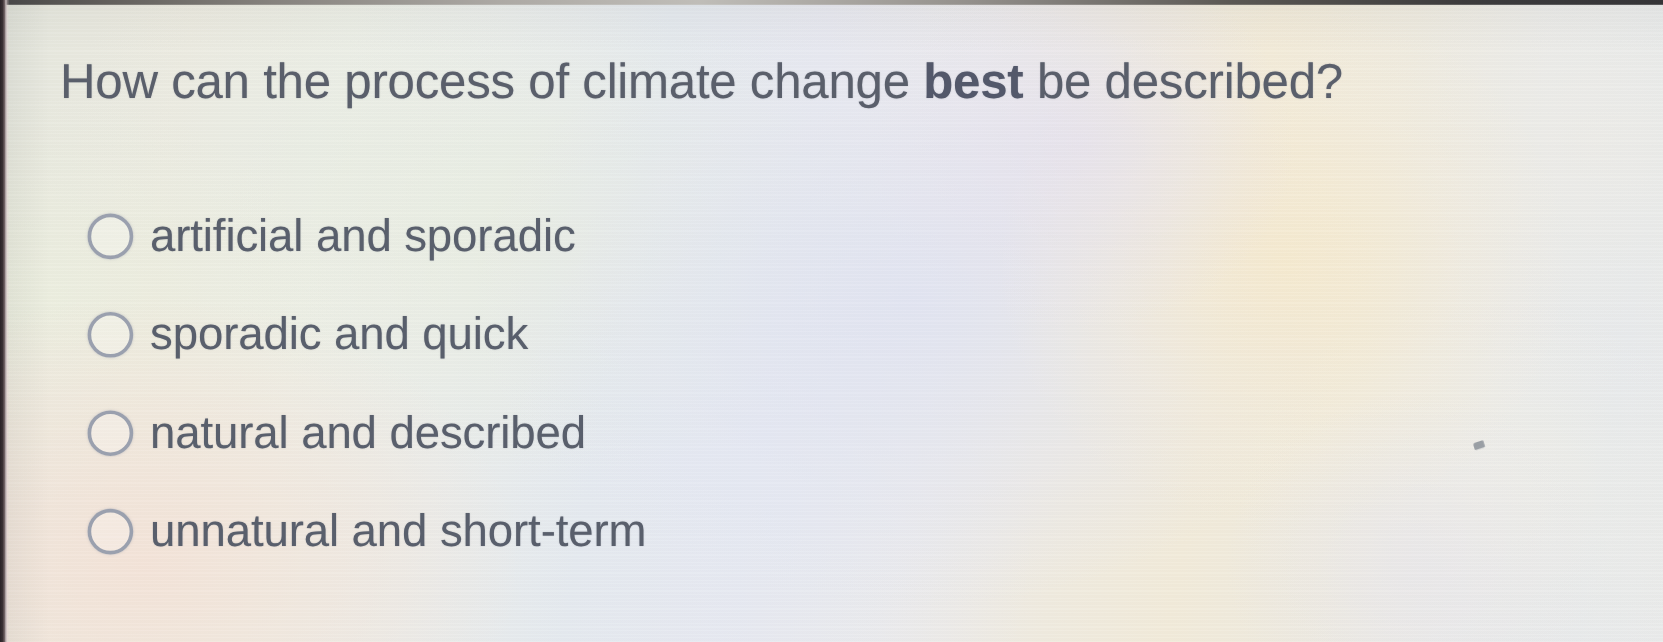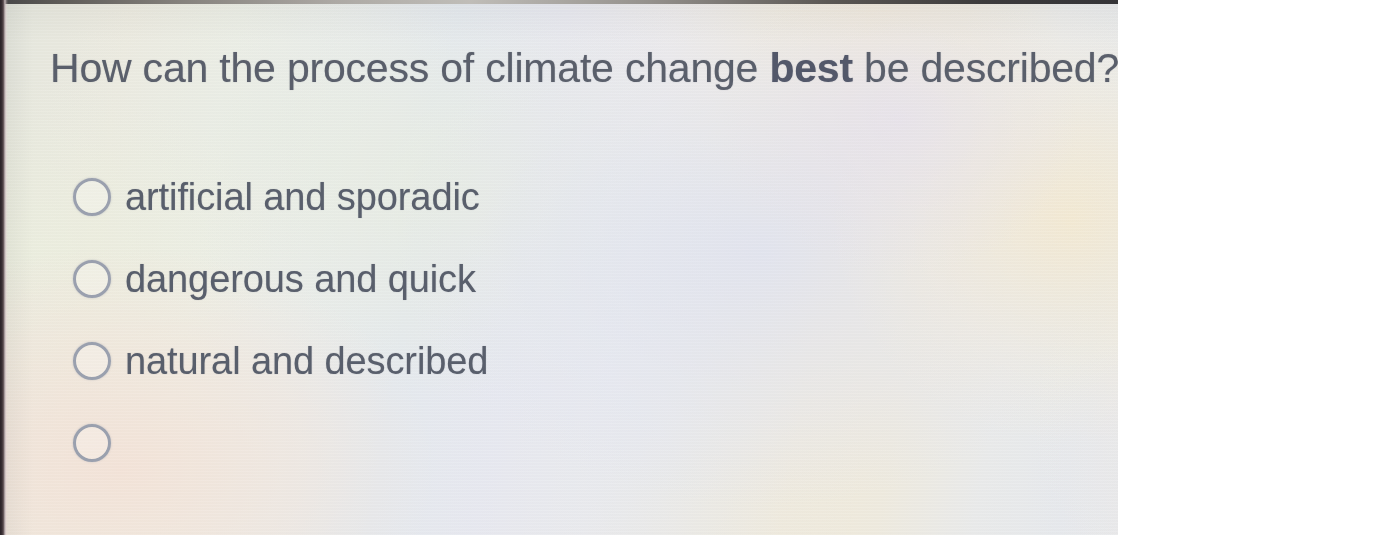--- a/index.html
+++ b/index.html
@@ -4,21 +4,21 @@
 <title>Multiple Choice Question</title>
 <style>
   html, body {
     margin: 0;
     padding: 0;
     background: #ffffff;
   }
 
   #screen {
     position: relative;
-    width: 1118px;
+    width: 1386px;
     height: 535px;
     overflow: hidden;
     font-family: "Liberation Sans", "DejaVu Sans", sans-serif;
     background-color: #e9e8e4;
     isolation: isolate;
   }
 
   
   .bg-layer {
     position: absolute;
@@ -237,27 +237,28 @@
 
     <div class="options">
 
       <div class="option-row">
         <span class="radio"></span>
         <span class="option-label">artificial and sporadic</span>
       </div>
 
       <div class="option-row">
         <span class="radio"></span>
-        <span class="option-label">dangerous and quick</span>
+        <span class="option-label">sporadic and quick</span>
       </div>
 
       <div class="option-row">
         <span class="radio"></span>
         <span class="option-label">natural and described</span>
       </div>
 
       <div class="option-row">
         <span class="radio"></span>
+        <span class="option-label">unnatural and short-term</span>
       </div>
 
     </div>
   </div>
 </div>
 
 </body></html>

